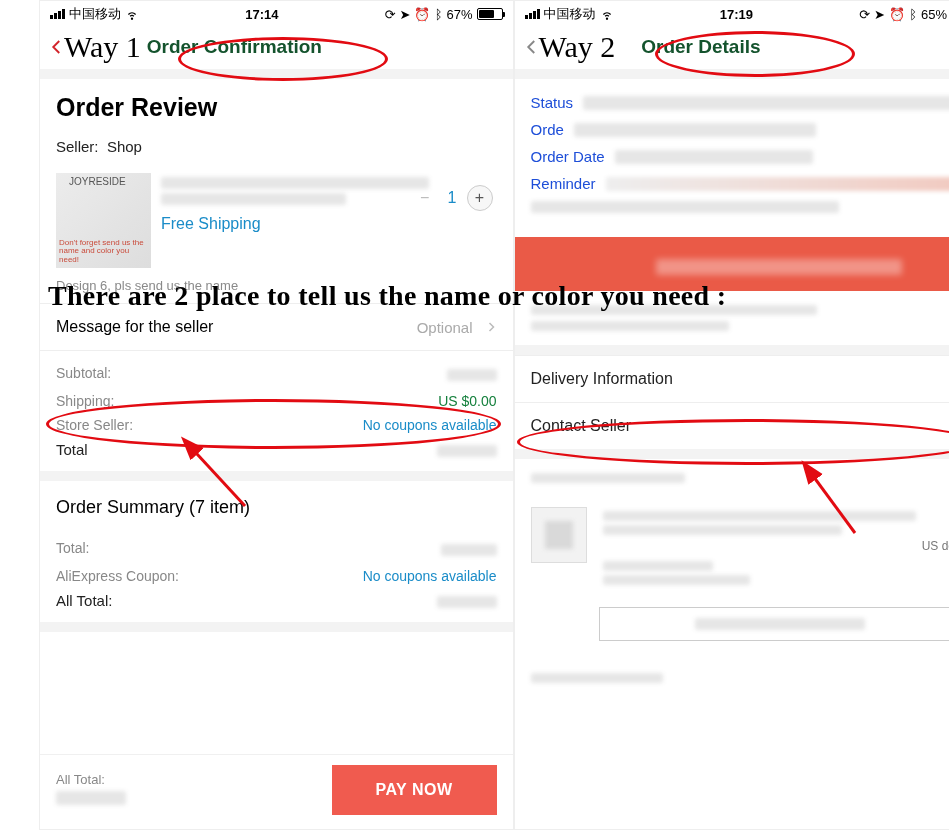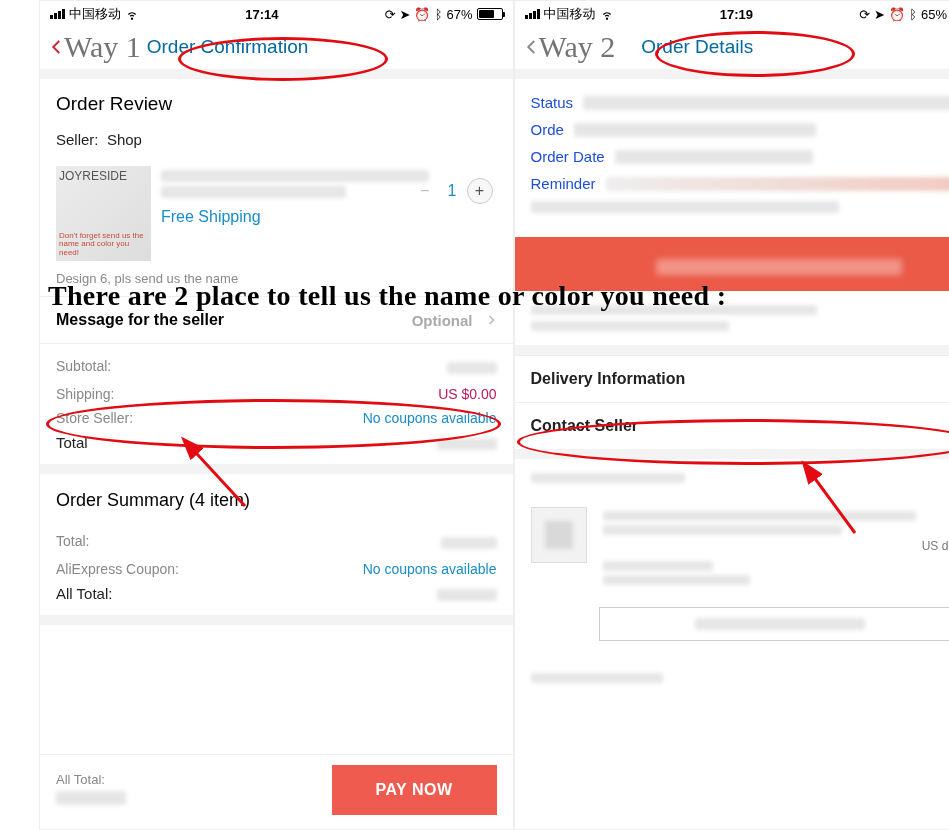--- a/index.html
+++ b/index.html
@@ -45,70 +45,69 @@
     display: flex;
     align-items: center;
     height: 44px;
     padding: 0 8px;
     position: relative;
   }
   .back-chevron { width: 18px; height: 18px; color:#d2232a; }
   .way-label {
     font-family: "Times New Roman", serif;
     font-size: 30px;
-    color: #737373;
+    color: #000000;
     margin-left: -2px;
     margin-right: 6px;
   }
   .header-title {
     font-size: 19px;
-    font-weight: 400;
-    color: #0369a1;
+    font-weight: 700;
+    color: #14532d;
   }
 
   .section-gap { height: 10px; background: #f3f3f3; }
 
   .seller-line { font-size: 15px; color: #222; padding: 6px 16px 12px 16px; }
-  .order-review-title { font-size: 19px; font-weight: 400; padding: 14px 16px 10px; }
+  .order-review-title { font-size: 25px; font-weight: 700; padding: 14px 16px 10px; }
 
   
   .product-row { display:flex; gap:10px; padding: 6px 16px 4px; align-items:flex-start;}
   .thumb {
     width: 95px; height: 95px;
     background: linear-gradient(135deg,#ececec,#ddd);
     position:relative; font-size:8px; color:#c33; padding:4px;
   }
-  .thumb .top { position:absolute; top:3px; left:3px; font-size:12px; color:#555;}
+  .thumb .top { position:absolute; top:3px; left:13px; font-size:10px; color:#555;}
   .thumb .bottom { position:absolute; bottom:3px; left:3px; right:3px; font-size:8px; color:#c94b3b; line-height:1.1;}
   .prod-info { flex:1; }
   .blur-line { height:12px; background:#e6e6e6; border-radius:2px; margin:4px 0; filter: blur(2px);}
   .blur-line.wide { width: 80%; }
   .blur-line.med { width: 55%; }
   .blur-line.sm { width: 30%; }
   .free-ship { color:#1a8cc8; font-size:16px; margin-top:6px; display:inline-block;}
   .qty-row { display:flex; align-items:center; gap:10px; float:right; margin-top:-24px; margin-right:4px;}
   .qty-btn { width:26px;height:26px;border-radius:50%;border:1px solid #ccc;display:flex;align-items:center;justify-content:center;font-size:16px;color:#555;background:#f7f7f7;}
   .qty-btn.minus { border:none; background:transparent; color:#bbb;}
   .qty-value { color:#1a8cc8; font-size:16px; font-weight:500; }
 
   .note-text { color:#8a8a8a; font-size:13px; padding: 6px 16px 10px; }
 
   .list-row {
     display:flex; align-items:center; justify-content:space-between;
     padding: 14px 16px; font-size:16px; border-top:1px solid #eee;
     background:#fff;
     position:relative;
-    font-weight:bold;
   }
   .list-row .chev { color:#bbb; width:12px;height:12px; flex-shrink:0; margin-left:8px;}
   .optional { color:#aaa; font-size:15px; margin-left:auto; margin-right:4px;}
 
   .totals { padding: 10px 16px 6px; font-size:14px; color:#888; }
   .totals .trow { display:flex; justify-content:space-between; padding:4px 0; }
-  .totals .trow .val { color:#be185d; }
+  .totals .trow .val { color:#15803d; }
   .totals .trow .val.link { color:#1a8cc8; }
   .totals .trow.strong { color:#222; font-size:15px;gap:8px; }
 
   .order-summary-title { font-size:18px; padding:16px 16px 8px; }
 
   .pay-bar {
     position:absolute; bottom:0; left:0; right:0;
     display:flex; align-items:center; justify-content:space-between;
     padding: 10px 16px 14px; background:#fff; border-top:1px solid #f0f0f0;
   }
@@ -253,21 +252,21 @@
           <span class="val link">No coupons available</span>
         </div>
       <div class="trow strong">
           <span>Total</span>
           <span class="val"><span class="blur-line sm" style="display:inline-block;width:60px;vertical-align:middle"></span></span>
         </div>
     </div>
 
     <div class="section-gap"></div>
 
-    <div class="order-summary-title">Order Summary (4 item)</div>
+    <div class="order-summary-title">Order Summary (7 item)</div>
 
     <div class="totals">
       <div class="trow">
           <span>Total:</span>
           <span class="val"><span class="blur-line sm" style="display:inline-block;width:56px;vertical-align:middle"></span></span>
         </div>
       <div class="trow">
           <span>AliExpress Coupon:</span>
           <span class="val link">No coupons available</span>
         </div>

